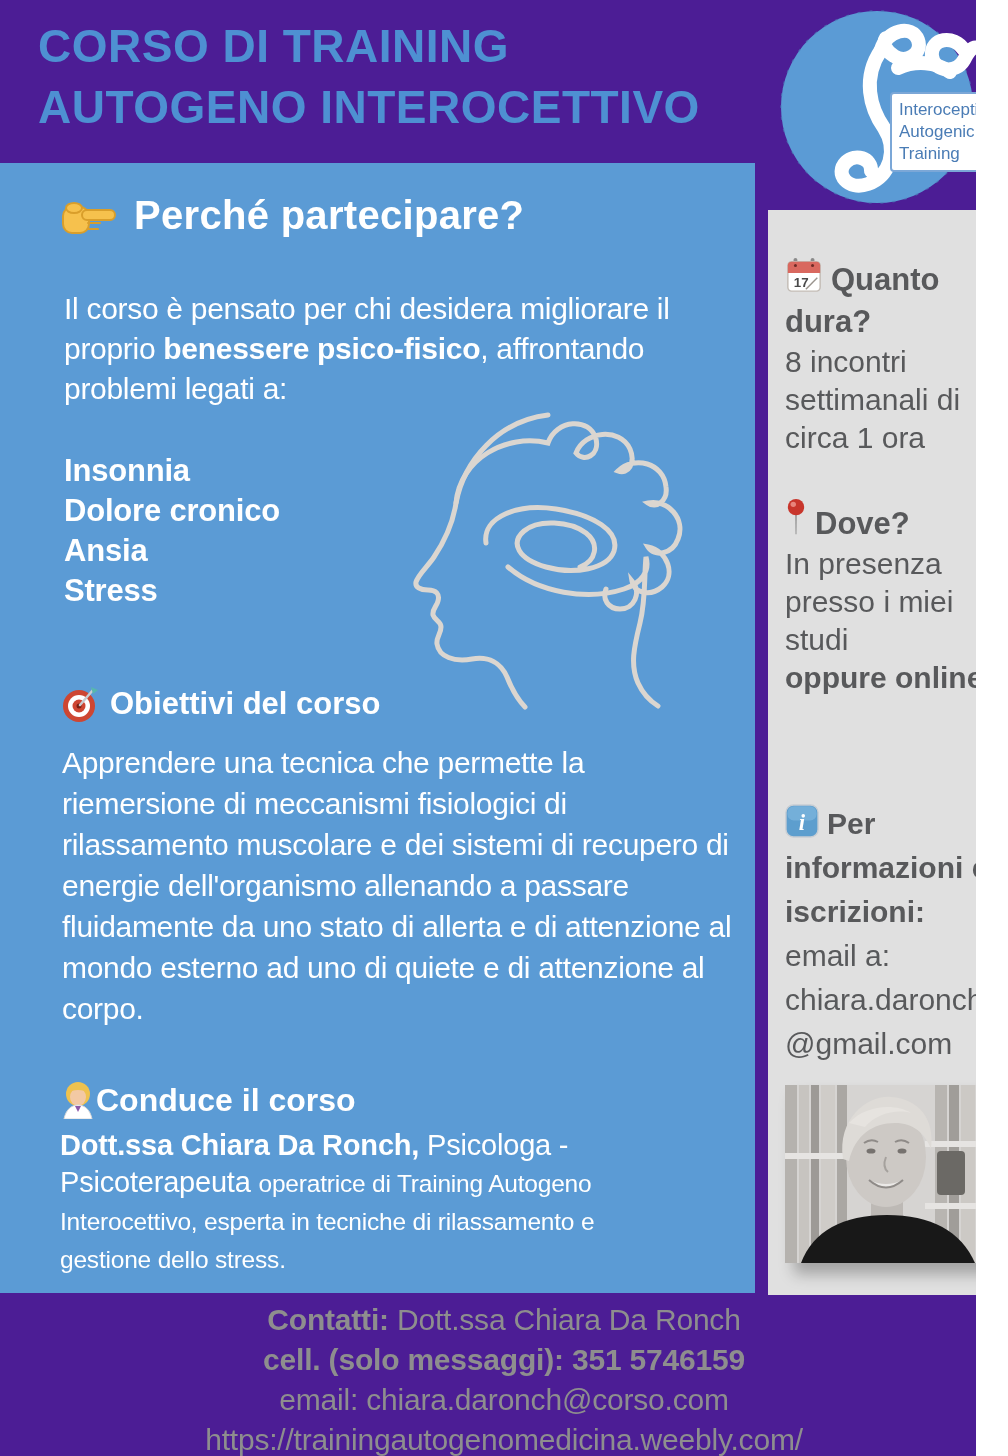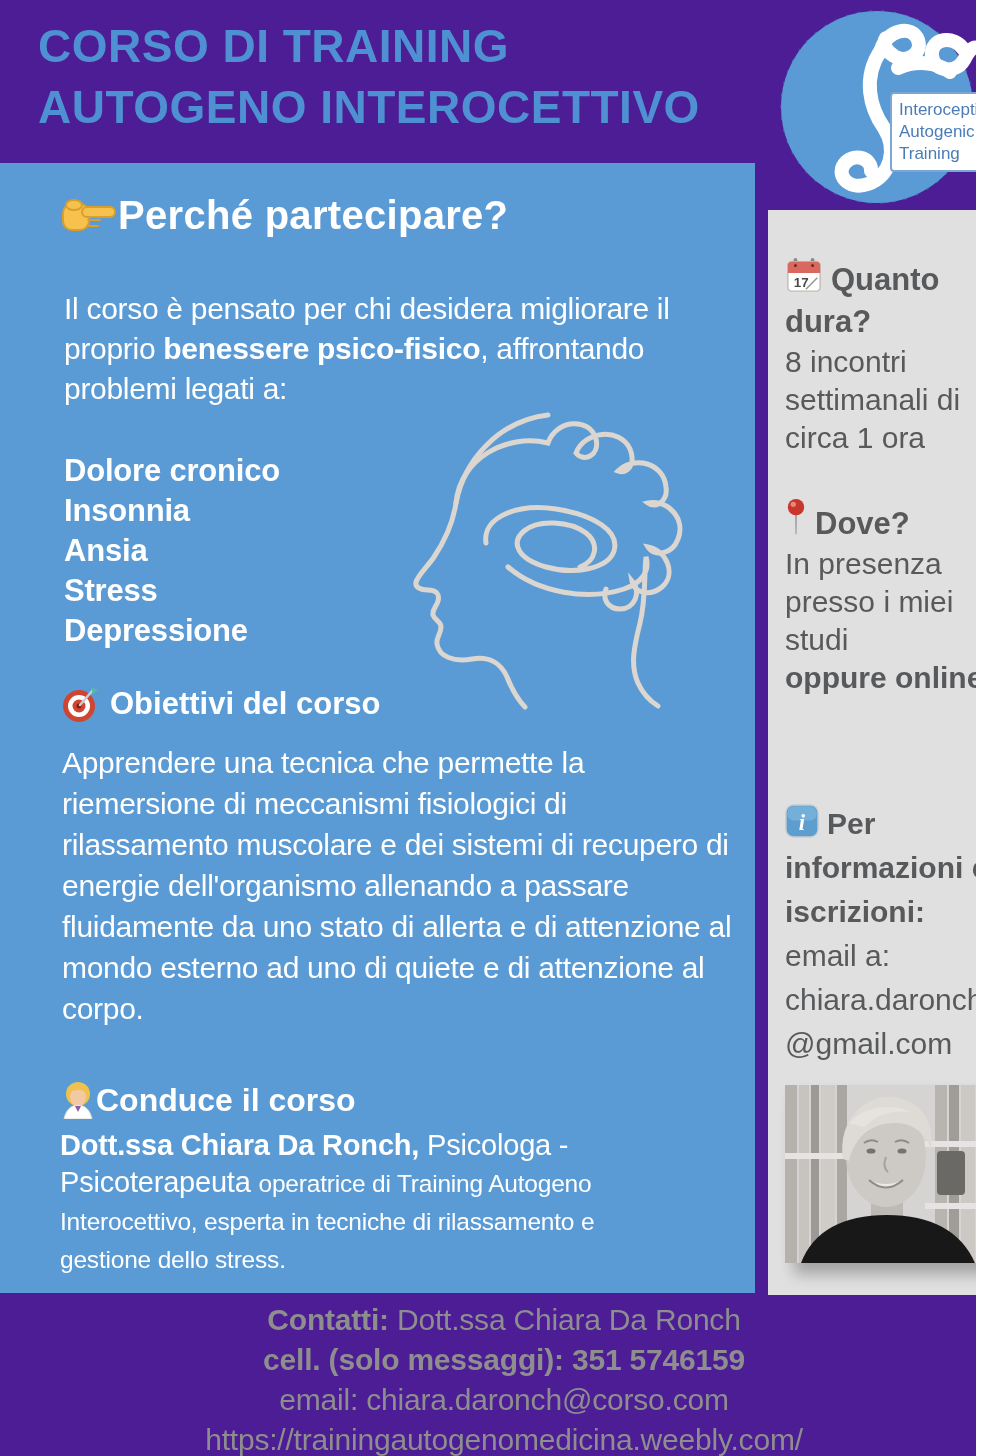--- a/index.html
+++ b/index.html
@@ -10,21 +10,21 @@
   .main-title{position:absolute;left:38px;top:16px;color:#4E90D2;font-size:46px;
               font-weight:800;line-height:61px;letter-spacing:.5px;white-space:nowrap;}
   .logo{position:absolute;left:778px;top:4px;width:220px;height:206px;}
   .logo svg{position:absolute;left:0;top:0;}
   .logo-label{position:absolute;left:112px;top:88px;width:104px;background:#fff;
               border:2px solid #7BA7D7;border-radius:4px;padding:5px 7px;
               color:#4A7CB5;font-size:17px;line-height:22px;font-weight:500;}
 
   
   .blue-panel{position:absolute;left:0;top:163px;width:755px;height:1130px;background:#5B9BD5;color:#fff;}
-  .why-row{position:absolute;left:60px;top:30px;display:flex;align-items:flex-start;}
+  .why-row{position:absolute;left:60px;top:30px;display:flex;align-items:flex-end;gap:16px;}
   .why-heading{font-size:40px;font-weight:800;letter-spacing:.3px;}
   .intro{position:absolute;left:64px;top:126px;width:668px;font-size:30px;line-height:40px;letter-spacing:-.3px;}
   .bold{font-weight:700;}
   .problems{position:absolute;left:64px;top:288px;}
   .problem{font-size:31px;font-weight:700;line-height:40px;letter-spacing:-.2px;}
   .head-sketch{position:absolute;left:398px;top:240px;}
 
   .objectives{position:absolute;left:62px;top:522px;width:675px;}
   .obj-head{display:flex;align-items:center;gap:12px;font-size:31px;font-weight:700;margin-bottom:19px;}
   .obj-text{font-size:30px;line-height:41px;letter-spacing:-.3px;}
@@ -90,25 +90,24 @@
         <ellipse cx="14" cy="12" rx="8" ry="5" fill="#F6C14D" stroke="#D99E2B" stroke-width="2"></ellipse>
         <line x1="28" y1="27" x2="40" y2="27" stroke="#D99E2B" stroke-width="2" stroke-linecap="round"></line>
         <line x1="28" y1="33" x2="38" y2="33" stroke="#D99E2B" stroke-width="2" stroke-linecap="round"></line>
       </svg>
       <span class="why-heading">Perché partecipare?</span>
     </div>
 
     <div class="intro"><span>Il corso è pensato per chi desidera migliorare il proprio </span><span class="bold">benessere psico-fisico</span><span>, affrontando problemi legati a:</span></div>
 
     <div class="problems">
+      <div class="problem">Insonnia</div>
       <div class="problem">Dolore cronico</div>
-      <div class="problem">Insonnia</div>
       <div class="problem">Ansia</div>
       <div class="problem">Stress</div>
-      <div class="problem">Depressione</div>
     </div>
 
     <svg class="head-sketch" width="330" height="320" viewBox="0 0 330 320" fill="none" stroke="#DBD6D0" stroke-width="5" stroke-linecap="round">
       <path d="M150,12 C100,18 66,58 58,100 C55,120 48,136 36,154 C30,163 20,172 18,179 C17,184 22,187 30,187 C38,187 42,191 40,198 C39,203 34,206 35,212 C37,218 43,218 43,224 C43,231 38,234 39,241 C41,254 56,259 74,256 C91,253 103,260 109,274 C113,284 119,296 127,304"></path>
       <path d="M58,100 C62,56 108,30 150,40 C158,16 192,14 198,36 C202,52 186,60 178,50 C186,28 222,24 232,46 C238,60 230,72 220,68 C236,52 266,60 268,84 C270,98 258,106 250,100 C270,96 288,116 280,136 C274,152 256,154 250,144 C270,148 278,172 264,184 C252,194 236,190 234,178 C244,190 236,206 222,206 C210,206 204,196 208,186"></path>
       <path d="M88,140 C84,114 120,100 158,106 C196,112 222,128 216,148 C210,166 176,172 148,164 C120,156 112,140 126,128 C140,116 172,118 188,130 C202,141 198,158 182,164"></path>
       <path d="M110,164 C140,190 190,198 226,186 C244,180 252,168 248,154 C246,172 248,196 242,220 C236,244 232,262 240,280 C245,291 252,298 260,303"></path>
     </svg>
 
     <div class="objectives">

